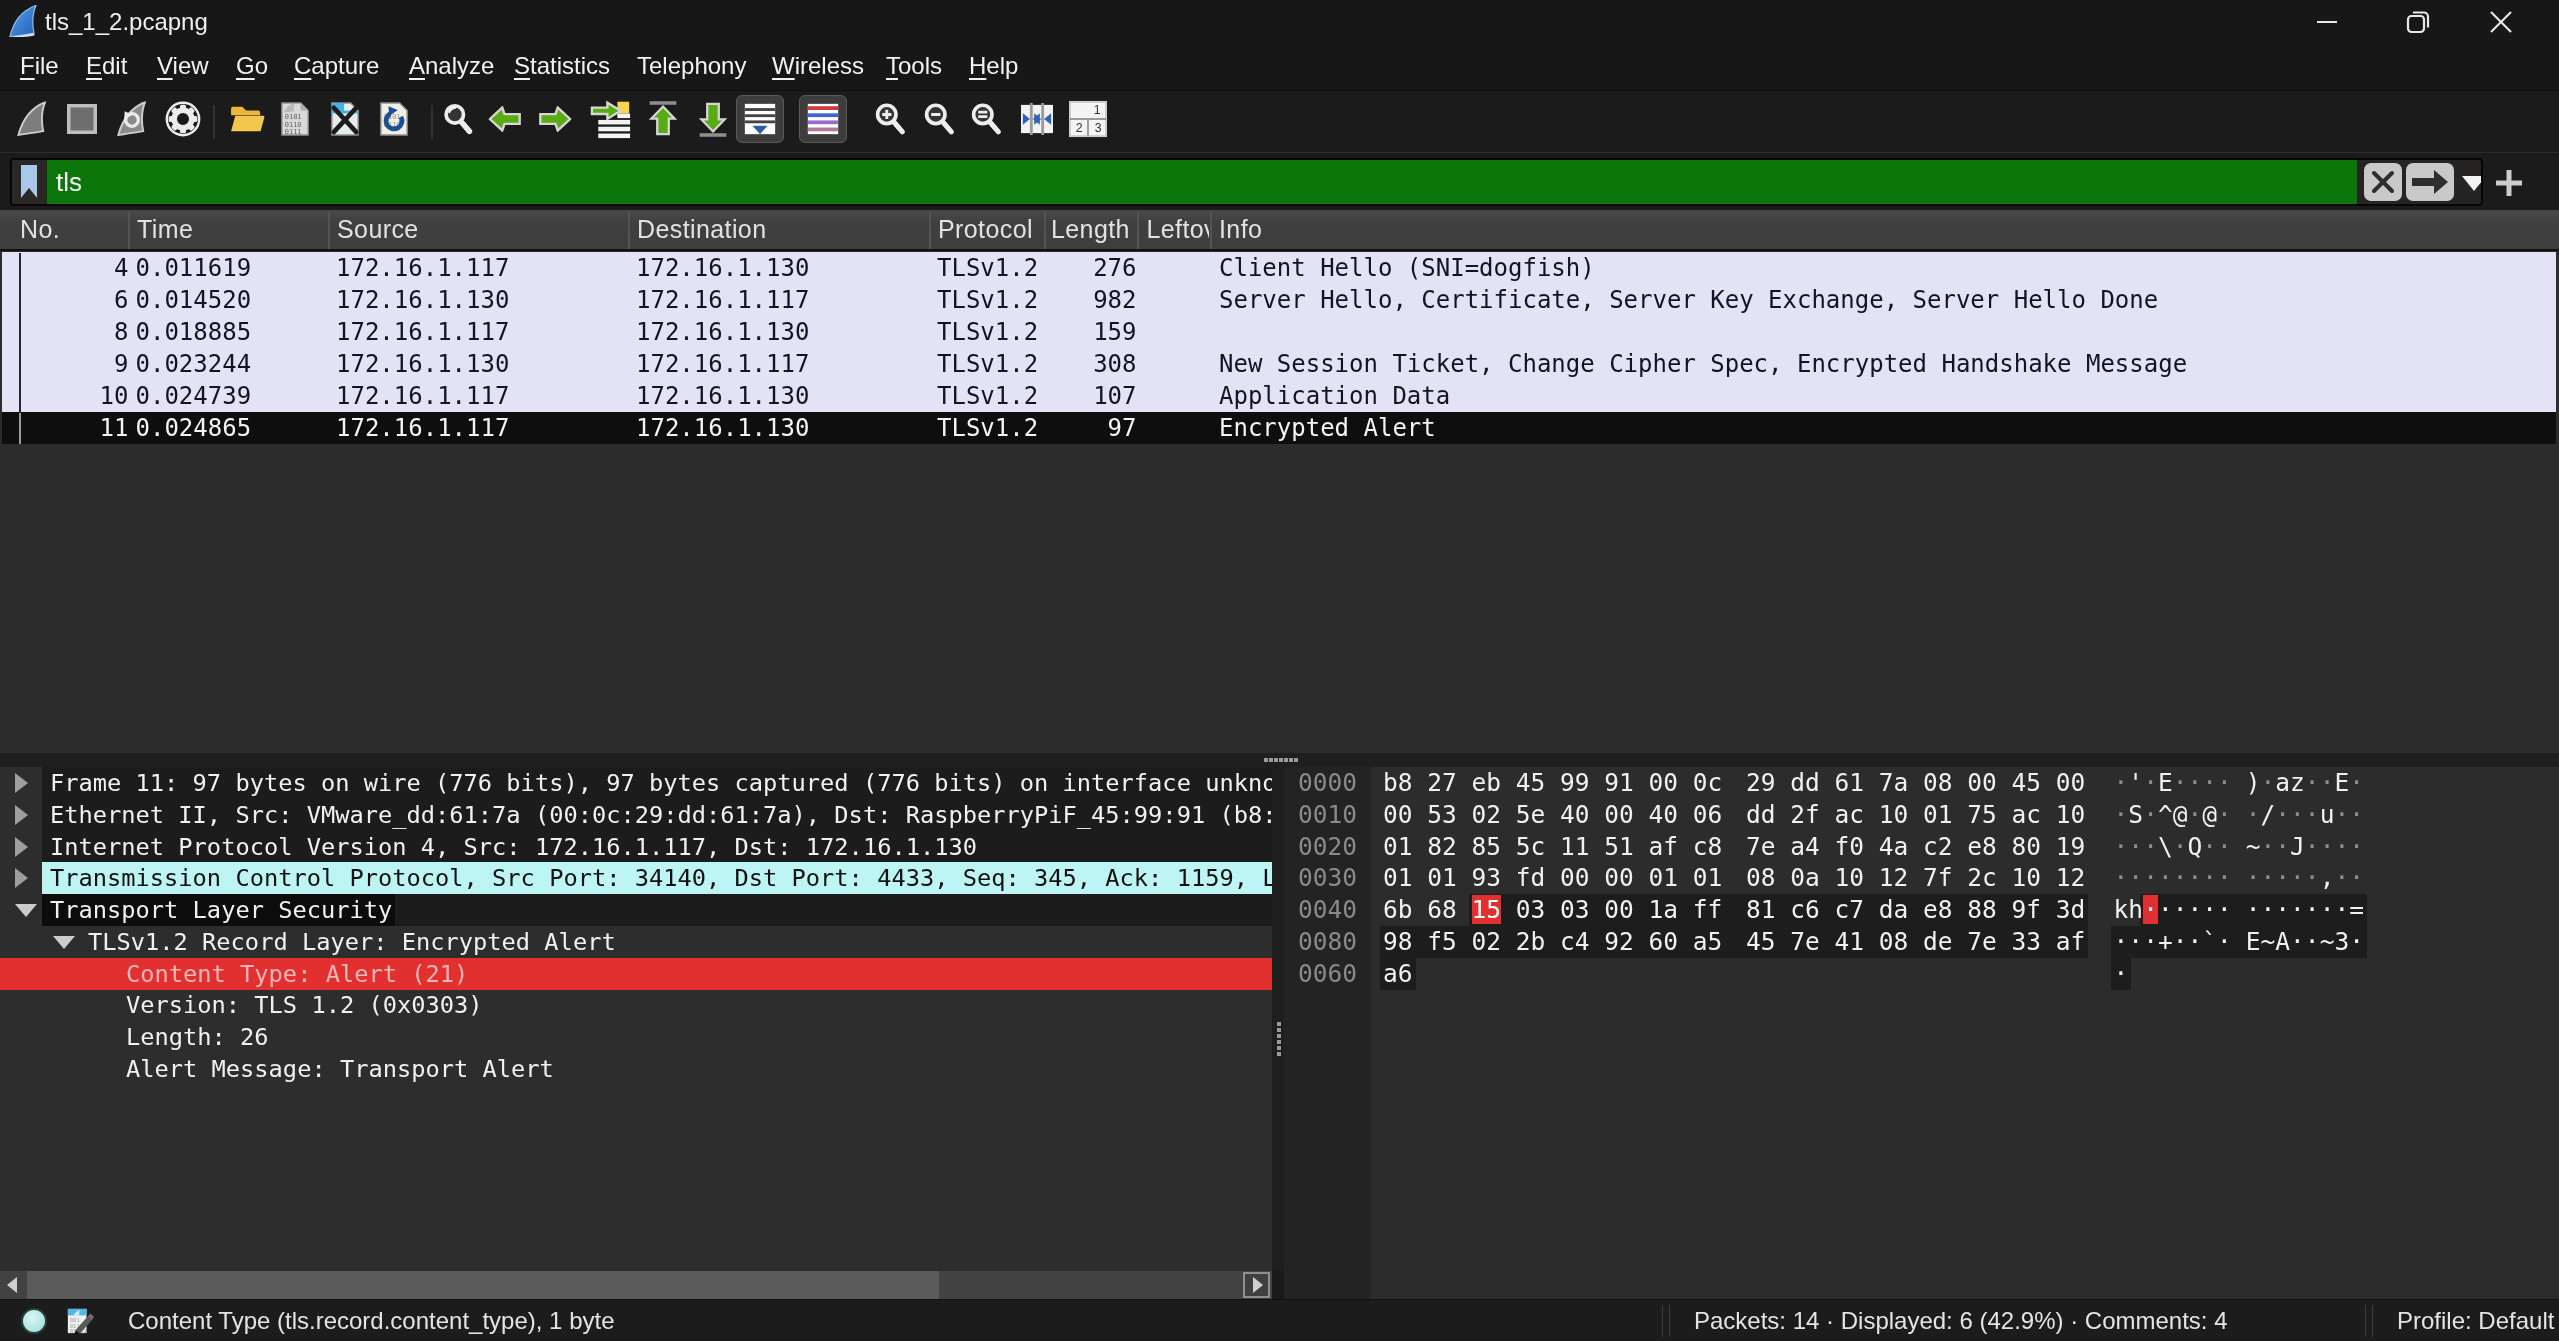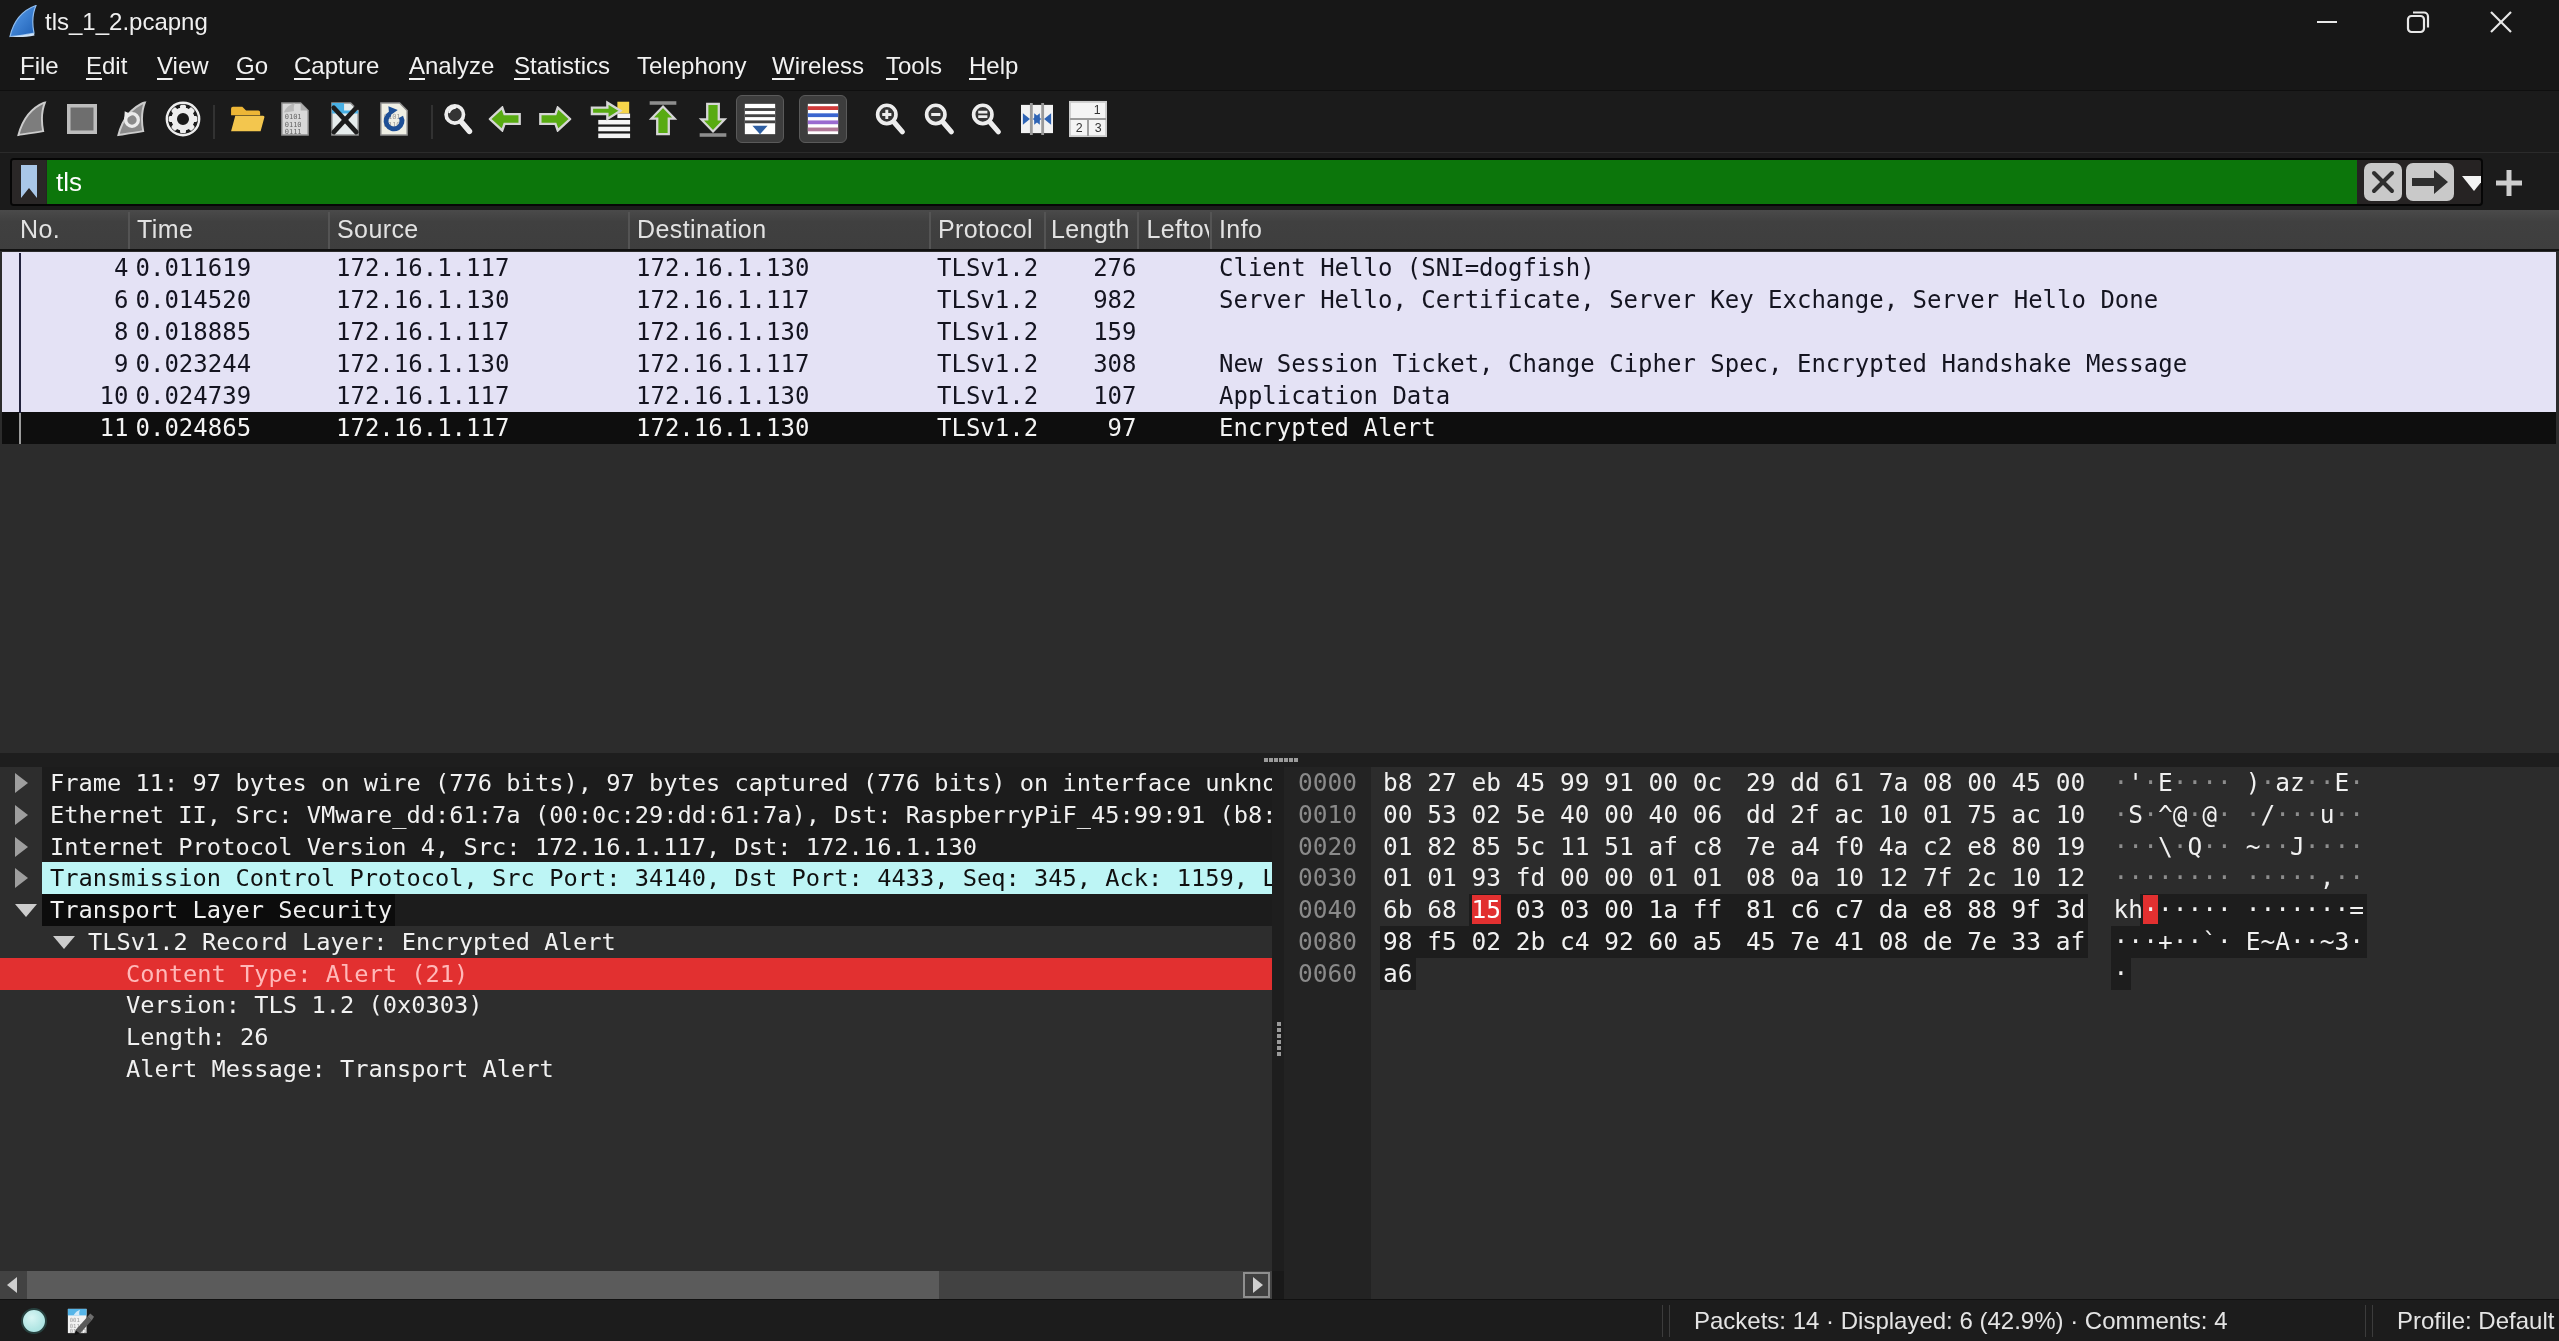--- a/index.html
+++ b/index.html
@@ -603,20 +603,21 @@
       <path d="M8 9 C10 6 12 4 15 3 C14 5 14 7 14.5 9 Z" fill="#cfe8f8"></path>
       <g fill="#9a9a9a" font-family="monospace" font-size="6">
           <text x="4" y="16">001</text>
           <text x="4" y="22">0110</text>
           <text x="4" y="28">01101</text>
         </g>
       <path d="M10.5 24.5 L23 10.5 L27.5 14.5 L15 28.5 Z" fill="#5a5a5a"></path>
       <path d="M23 10.5 L26 7 L30 10.5 L27.5 14.5 Z" fill="#6e6e6e"></path>
       <path d="M10.5 24.5 L15 28.5 L9 30 Z" fill="#111111"></path>
     </svg>
+    <div id="status-field">Content Type (tls.record.content_type), 1 byte</div>
     <div class="ssep" style="left:1662px;"></div>
     <div class="ssep" style="left:1669px;"></div>
     <div id="status-counts">Packets: 14 · Displayed: 6 (42.9%) · Comments: 4</div>
     <div class="ssep" style="left:2365px;"></div>
     <div class="ssep" style="left:2372px;"></div>
     <div id="status-profile">Profile: Default</div>
   </div>
 
 </div>
 

